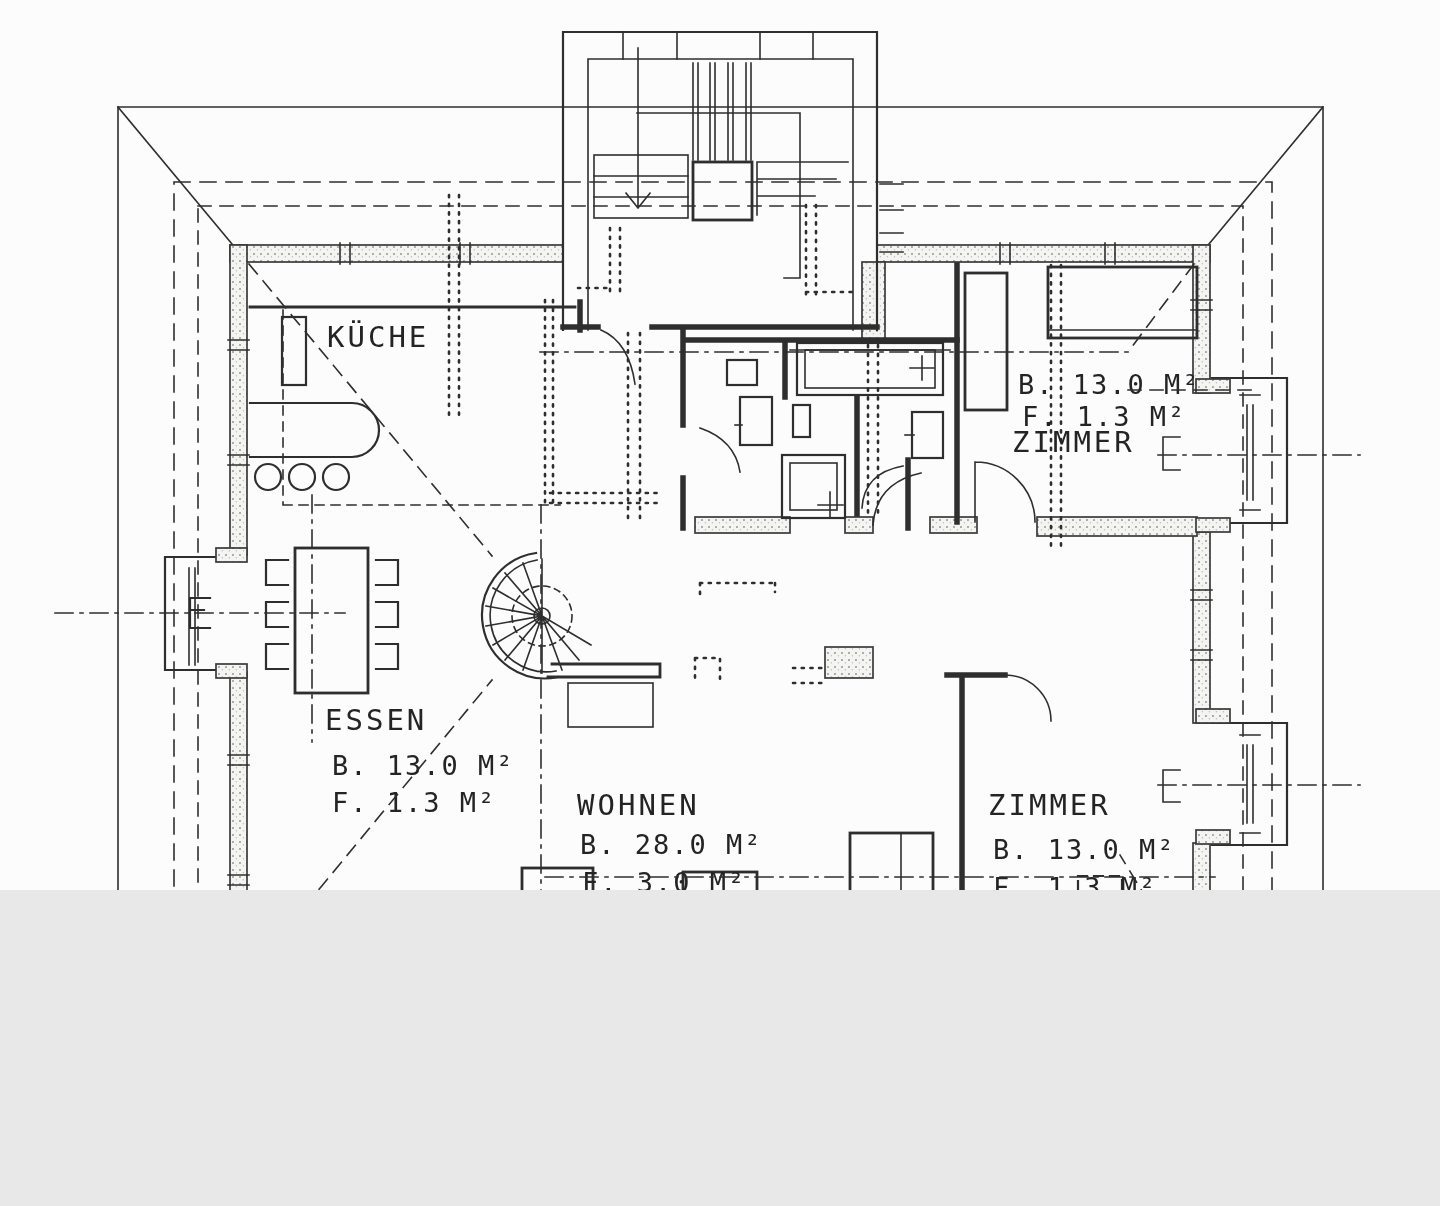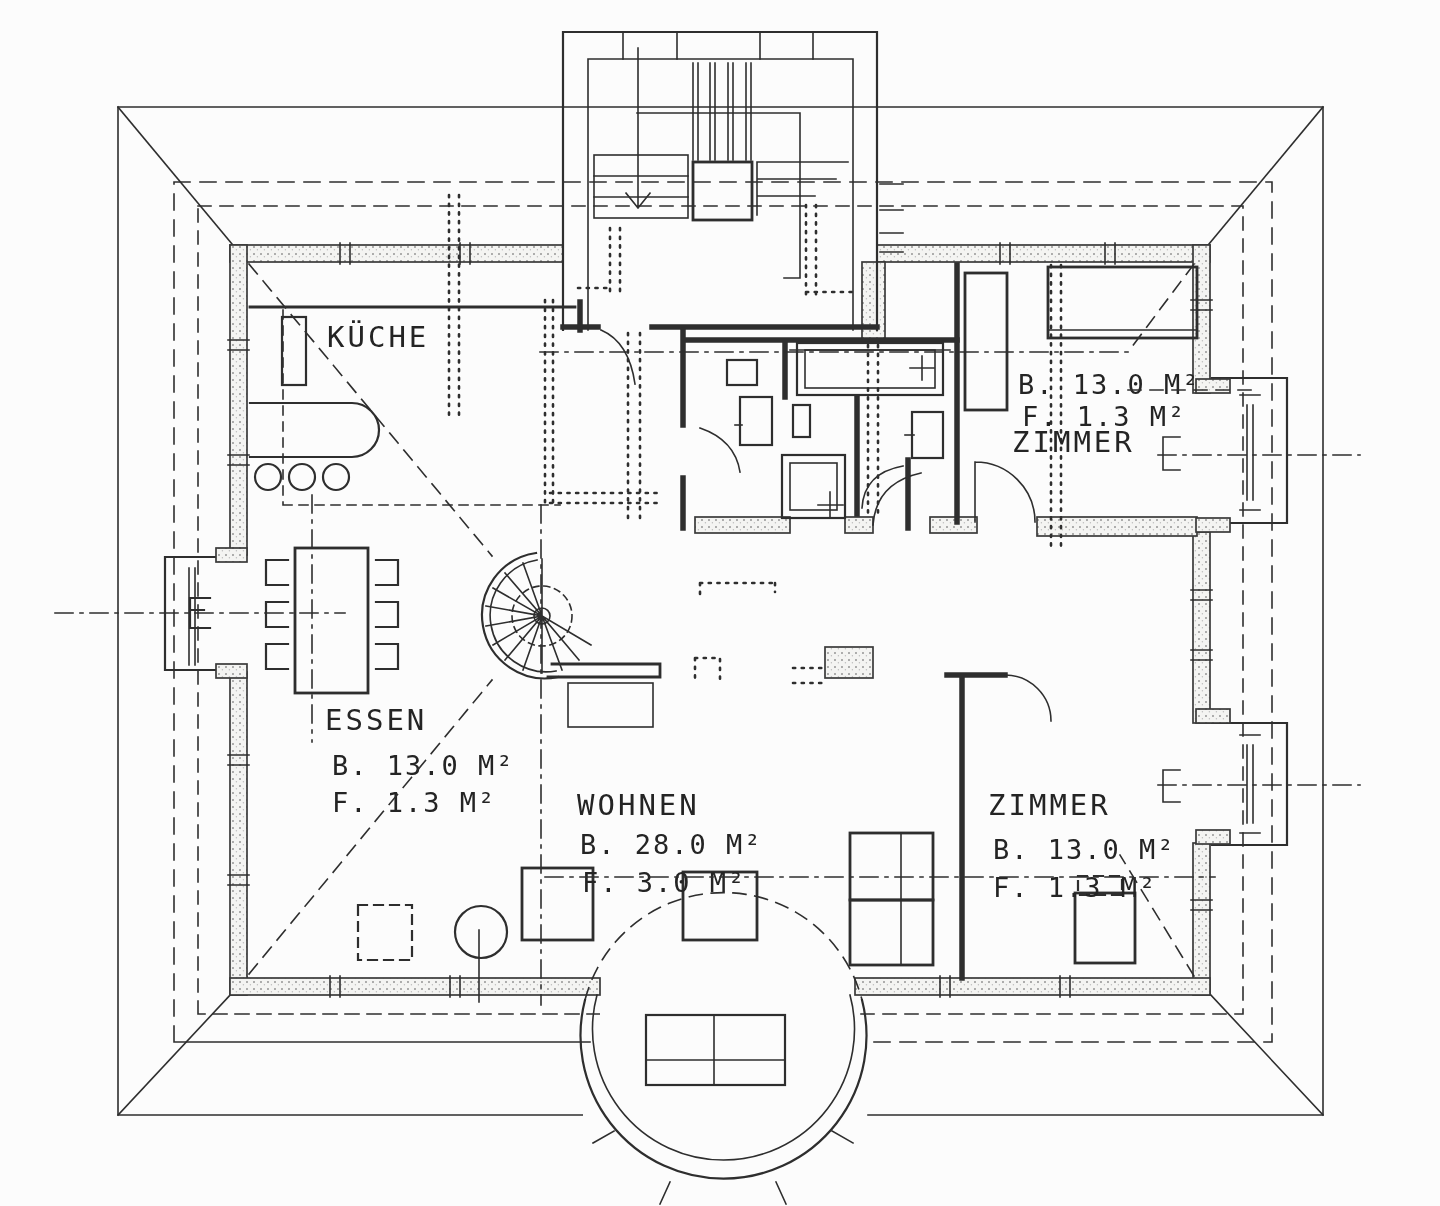--- a/index.html
+++ b/index.html
@@ -1,16 +1,16 @@
 <!DOCTYPE html>
 <html><head>
 <meta charset="utf-8">
 <style>
   html,body{margin:0;padding:0;background:#e8e8e8;}
-  .sheet{width:1440px;height:1206px;background:#fcfcfc;position:relative;overflow:hidden;
+  .sheet{width:1440px;height:890px;background:#fcfcfc;position:relative;overflow:hidden;
          font-family:"DejaVu Sans Mono",monospace;}
   svg{display:block}
   .ln{stroke:#2e2e2e;fill:none;stroke-width:2.2;stroke-linecap:square}
   .thin{stroke-width:1.6}
   .med{stroke-width:2.8}
   .thick{stroke-width:5.5}
   .wall{fill:url(#stip);stroke:#3a3a3a;stroke-width:1.7}
   .dash{stroke-dasharray:16 10}
   .dash2{stroke-dasharray:13 9}
   .dashdot{stroke-dasharray:18 7 3 7}

